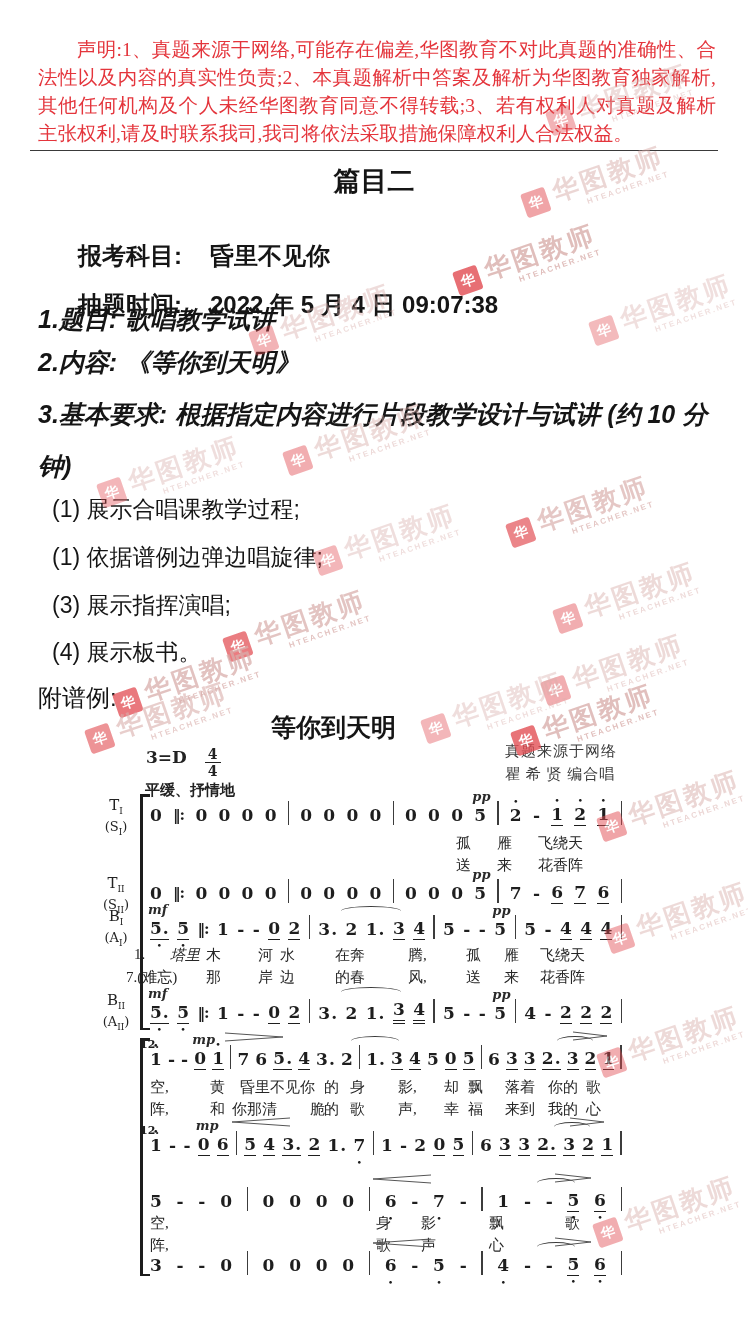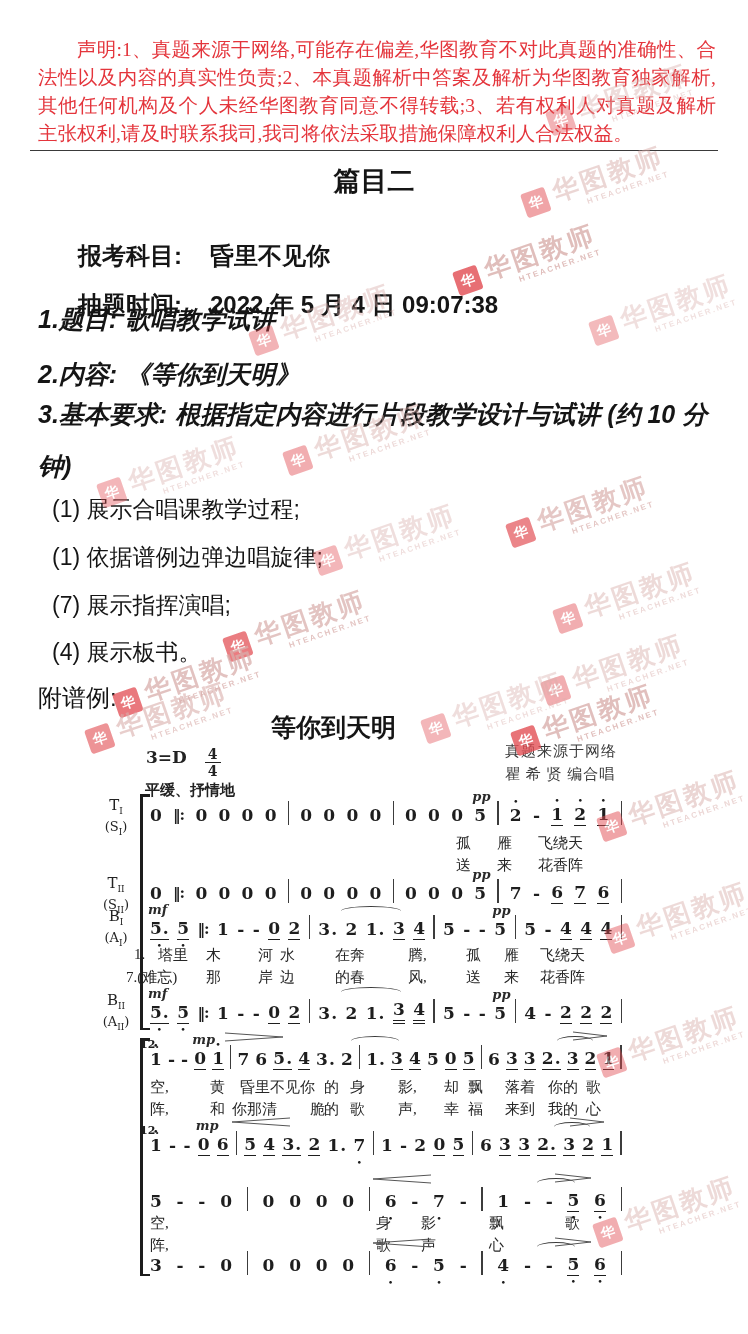--- a/index.html
+++ b/index.html
@@ -240,31 +240,31 @@
     </div>
 
     <div class="fline" style="top:261px">
       <span class="lab">抽题时间:</span><span>2022 年 5 月 4 日 09:07:38</span>
     </div>
 
     <div class="qline" style="top:293px">
       <span class="lab">1.题目:</span><span>歌唱教学试讲</span>
     </div>
 
-    <div class="qline" style="top:348px">
+    <div class="qline" style="top:336px">
       <span class="lab">2.内容:</span><span>《等你到天明》</span>
     </div>
 
     <div class="qline" style="top:388px">
       <span class="lab">3.基本要求:</span><span>根据指定内容进行片段教学设计与试讲 (约 10 分钟)</span>
     </div>
 
     <div class="req" style="top:494px">(1) 展示合唱课教学过程;</div>
     <div class="req" style="top:542px">(1) 依据谱例边弹边唱旋律;</div>
-    <div class="req" style="top:590px">(7) 展示指挥演唱;</div>
+    <div class="req" style="top:590px">(3) 展示指挥演唱;</div>
     <div class="req" style="top:637px">(4) 展示板书。</div>
 
     <div class="appendix" style="top:682px">附谱例:</div>
 
     <h2 class="m-title">等你到天明</h2>
 
     <div class="m-key">
       <span>3=D</span><span class="meter"><span class="mt">4</span><span class="mb">4</span></span>
     </div>
 
@@ -372,21 +372,21 @@
           <span class="tk bar"></span>
           <span class="tk"><span class="bse">5</span></span>
           <span class="tk"><span class="bse">-</span></span>
           <span class="tk u1"><span class="bse">4</span></span>
           <span class="tk u1"><span class="bse">4</span></span>
           <span class="tk u1"><span class="bse">4</span></span>
           <span class="tk bar"></span>
         </div>
         <div class="lyr" style="top: 946px;">
           <span class="lyc" style="left: -16px;">1.</span>
-          <span class="lyc" style="left: 8px;">塔里</span>
+          <span class="lyc" style="left: 20px; font-style: italic;">塔里</span>
           <span class="lyc" style="left: 56px;">木</span>
           <span class="lyc" style="left: 108px;">河</span>
           <span class="lyc" style="left: 130px;">水</span>
           <span class="lyc" style="left: 185px;">在奔</span>
           <span class="lyc" style="left: 258px;">腾,</span>
           <span class="lyc" style="left: 316px;">孤</span>
           <span class="lyc" style="left: 354px;">雁</span>
           <span class="lyc" style="left: 390px;">飞绕天</span>
         </div>
         <div class="lyr" style="top: 968px;">

